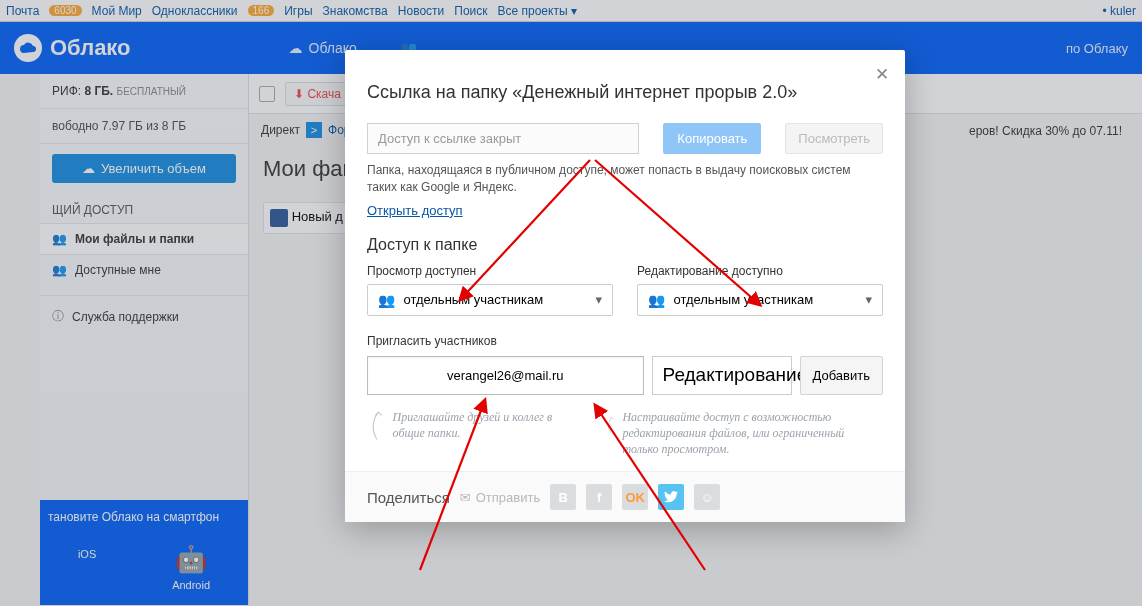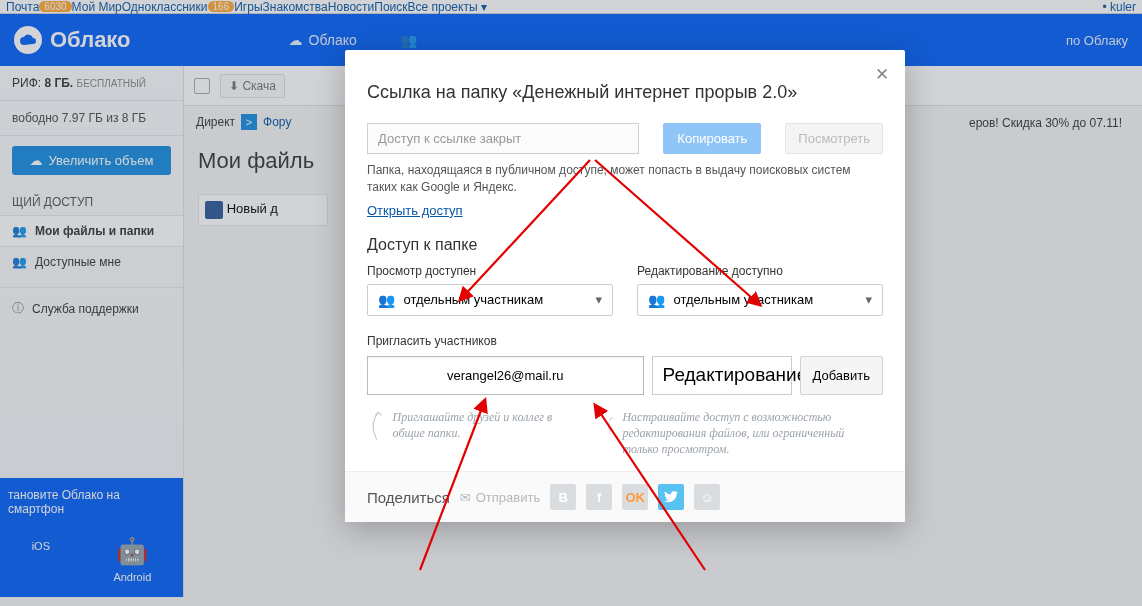--- a/index.html
+++ b/index.html
@@ -1,54 +1,54 @@
 <!DOCTYPE html>
 <html><head>
 <meta charset="utf-8">
 <style>
 * { box-sizing: border-box; margin: 0; padding: 0; }
 body { font-family: Arial, Helvetica, sans-serif; font-size: 13px; width: 1142px; height: 606px; overflow: hidden; background: #f4f4f4; position: relative; }
 
 
-.topbar { height: 14px; background: #fff; border-bottom: 1px solid #d0d0d0; display: flex; align-items: center; padding: 0 6px; font-size: 12px; white-space: nowrap; }
+.topbar { height: 22px; background: #fff; border-bottom: 1px solid #d0d0d0; display: flex; align-items: center; padding: 0 6px; gap: 10px; font-size: 12px; white-space: nowrap; }
 .topbar a { color: #0857a6; text-decoration: none; }
 .topbar .badge { background: #ffa930; color: #fff; border-radius: 8px; padding: 0 5px; font-size: 10px; display: inline-block; }
 .topbar .right { margin-left: auto; color: #0857a6; }
 
 
 .header { height: 52px; background: #005ff9; display: flex; align-items: center; padding: 0 14px; color: #fff; gap: 44px; }
 .logo { display: flex; align-items: center; gap: 8px; font-size: 22px; font-weight: bold; }
 .logo-icon { width: 28px; height: 28px; background: #fff; border-radius: 50%; display: inline-flex; align-items: center; justify-content: center; }
 .header-tab { display: flex; align-items: center; gap: 6px; color: #e6f0ff; font-size: 14px; }
 .header .search-hint { margin-left: auto; color: #e6f0ff; font-size: 13px; }
 
 
 .main { display: flex; height: calc(606px - 23px - 52px); background: #f5f5f5; }
 
 
-.sidebar { width: 184px; background: linear-gradient(#fafbfc, #f3f5f7); border-right: 1px solid #dde0e3; display: flex; flex-direction: column; font-size: 12px; }
+.sidebar { width: 209px; background: linear-gradient(#fafbfc, #f3f5f7); border-right: 1px solid #dde0e3; display: flex; flex-direction: column; font-size: 12px; margin-left: 40px; }
 .tariff { padding: 10px 12px; border-bottom: 1px solid #e5e7ea; color: #333; }
 .tariff b { font-weight: bold; }
 .tariff small { color: #888; }
 .storage { padding: 10px 12px; color: #4a4a4a; border-bottom: 1px solid #e5e7ea; }
 .btn-blue { background: #168de2; color: #fff; border: none; border-radius: 3px; padding: 7px 0; width: calc(100% - 24px); margin: 10px 12px; display: flex; justify-content: center; align-items: center; gap: 6px; font-size: 13px; cursor: pointer; }
 .sb-heading { padding: 10px 12px 6px; color: #555; font-size: 12px; text-transform: none; }
 .sb-item { padding: 8px 12px; color: #333; display: flex; align-items: center; gap: 8px; cursor: pointer; }
 .sb-item.active { background: #fff; font-weight: bold; border-top: 1px solid #e5e7ea; border-bottom: 1px solid #e5e7ea; }
 .sb-support { padding: 12px; color: #333; display: flex; align-items: center; gap: 8px; margin-top: 10px; border-top: 1px solid #e5e7ea; }
 .sb-promo { background: #005ff9; color: #fff; padding: 10px 8px; text-align: left; }
 .sb-apps { background: #005ff9; padding: 10px 0 14px; display: flex; justify-content: space-around; color: #fff; }
 .app-col { text-align: center; font-size: 11px; }
 .app-ic { font-size: 26px; display: block; margin-bottom: 4px; }
 
 
 .content { flex: 1; position: relative; background: #f5f5f5; }
 .toolbar2 { height: 40px; background: #fff; border-bottom: 1px solid #e0e0e0; display: flex; align-items: center; padding: 0 10px; gap: 10px; }
 .tb-check { width: 16px; height: 16px; border: 1px solid #aaa; border-radius: 2px; }
-.tb-btn { font-size: 12px; color: #737373; padding: 4px 8px; border: 1px solid #ddd; border-radius: 2px; background: #fafafa; }
+.tb-btn { font-size: 12px; color: #ef4444; padding: 4px 8px; border: 1px solid #ddd; border-radius: 2px; background: #fafafa; }
 .direkt-line { padding: 8px 12px; font-size: 12px; color: #333; display: flex; align-items: center; gap: 6px; }
 .direkt-sq { width: 16px; height: 16px; background: #168de2; color: #fff; display: inline-flex; align-items: center; justify-content: center; font-size: 11px; }
 .page-title { padding: 10px 14px; font-size: 22px; color: #333; }
 .file-grid { padding: 10px 14px; }
 .file-item { width: 130px; padding: 6px; background: #fff; border: 1px solid #e3e3e3; border-radius: 2px; }
 .file-ic { width: 18px; height: 18px; background: #2b579a; border-radius: 2px; display: inline-block; vertical-align: middle; }
 .back-promo { position: absolute; right: 20px; top: 50px; font-size: 12px; color: #333; }
 
 
 .overlay { position: absolute; inset: 0; background: rgba(70,80,90,0.25); }

